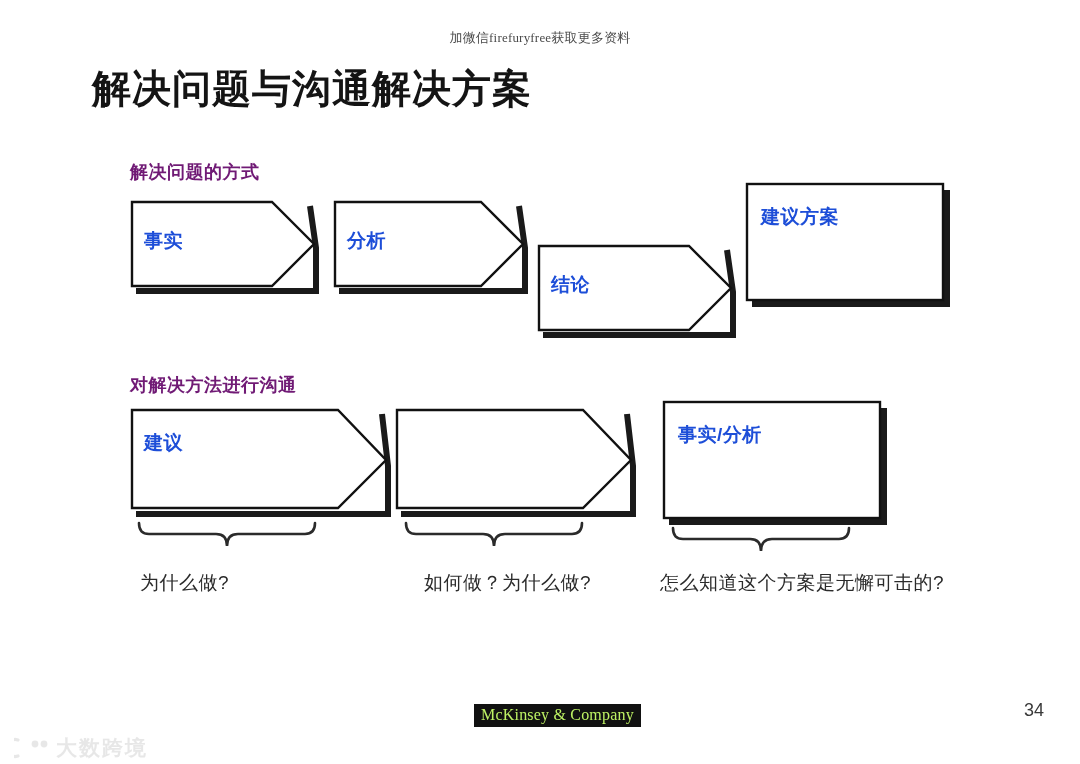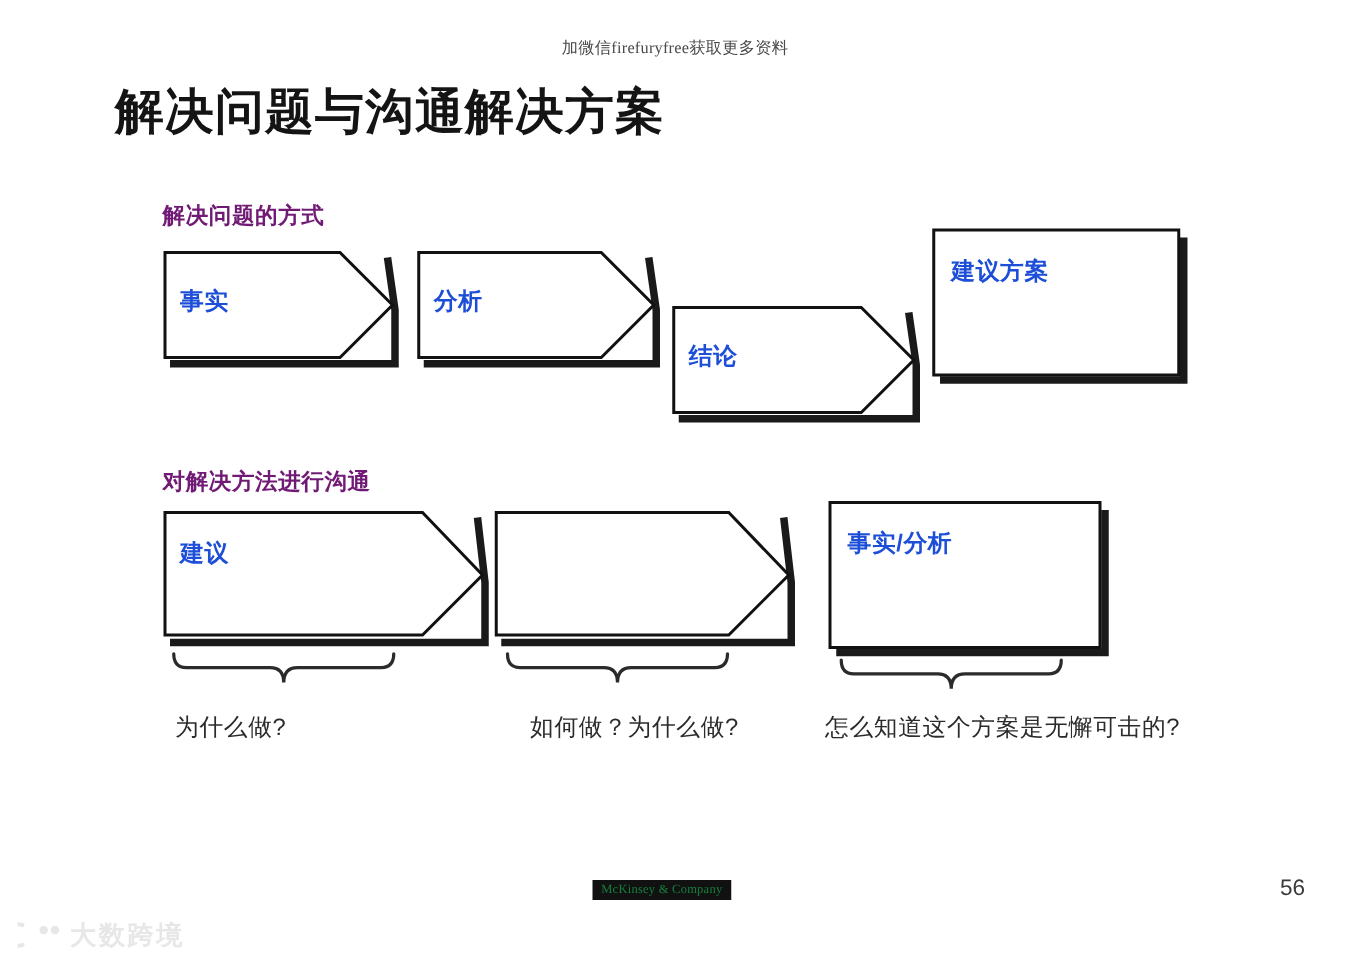--- a/index.html
+++ b/index.html
@@ -85,23 +85,23 @@
     line-height: 1.55;
     letter-spacing: 0.5px;
   }
 
   
   .mck-logo {
     position: absolute;
     left: 474px;
     top: 704px;
     background: #111111;
-    color: #15803d;
+    color: #bef264;
     font-family: "Liberation Serif", "DejaVu Serif", serif;
-    font-size: 10px;
+    font-size: 16px;
     padding: 2px 7px 3px 7px;
     letter-spacing: 0.2px;
     white-space: nowrap;
   }
   .page-num {
     position: absolute;
     right: 84px;
     top: 700px;
     font-size: 18px;
     color: #3a3a3a;
@@ -211,21 +211,21 @@
     </svg>
   </div>
 
   <div class="caption" style="left:140px; top:568px; width:240px;">为什么做?</div>
 
   <div class="caption" style="left:404px; top:568px; width:240px;margin-left:20px;">如何做？为什么做?</div>
 
   <div class="caption" style="left:660px; top:568px; width:288px;">怎么知道这个方案是无懈可击的?</div>
 
   <div class="mck-logo">McKinsey &amp; Company</div>
-  <div class="page-num">56</div>
+  <div class="page-num">34</div>
 
   <div class="wm">
     <svg width="34" height="22" viewBox="0 0 34 22" aria-hidden="true">
       <path d="M4 3 A8.5 8.5 0 1 0 4 19" fill="none" stroke="#e6e6e6" stroke-width="3.2" stroke-linecap="round"></path>
       <circle cx="21" cy="7" r="3.4" fill="#e6e6e6"></circle>
       <circle cx="30" cy="7" r="3.4" fill="#e6e6e6"></circle>
     </svg>
     <span class="wm-text">大数跨境</span>
   </div>
 

